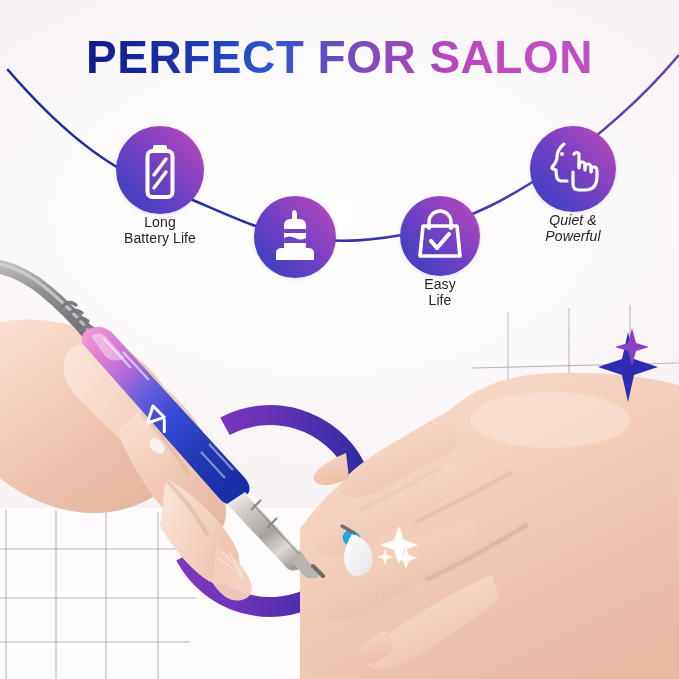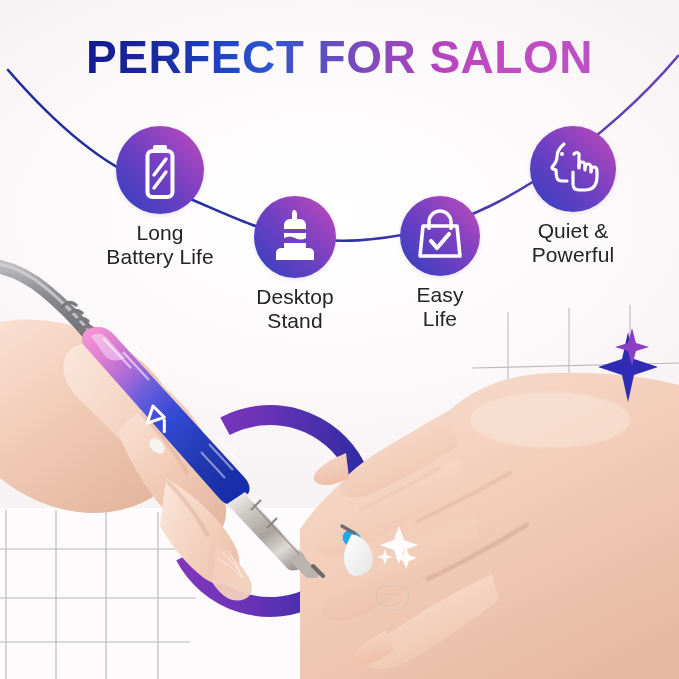--- a/index.html
+++ b/index.html
@@ -57,33 +57,33 @@
   
   .feature { position:absolute; z-index:5; text-align:center; }
   .badge {
     border-radius:50%;
     display:flex; align-items:center; justify-content:center;
     margin:0 auto;
     box-shadow:0 1px 4px rgba(60,30,110,0.13);
   }
   .badge svg { display:block; }
   .feature .flabel {
-    margin-top:7px;
+    margin-top:1px;
     color:#242426;
-    font-size:21px;
+    font-size:14px;
     font-weight:400;
     line-height:1.13;
     letter-spacing:0.1px;
     white-space:pre-line;
   }
 
   #f-battery  { left:60px;  top:126px; width:200px; }
   #f-stand    { left:205px; top:196px; width:180px; }
   #f-carry    { left:360px; top:196px; width:160px; }
-  #f-quiet    { left:478px; top:126px; width:190px; }
+  #f-quiet    { left:478px; top:126px; width:190px;font-style:italic; }
 
   
   .photo { position:absolute; z-index:4; }
 
   .ring-svg { position:absolute; left:155px; top:396px; width:230px; height:230px; z-index:2; }
 
   
   .spark { position:absolute; z-index:7; pointer-events:none; }
 
   .cord, .pen, .hand { position:absolute; }
@@ -167,22 +167,20 @@
           </linearGradient>
         </defs>
         <circle cx="41" cy="41" r="41" fill="url(#g2)"></circle>
         <path d="M40 14 q3 0 3 5 v5 h-5 v-5 q0 -5 2 -5 z" fill="#fff"></path>
         <rect x="30" y="23" width="22" height="33" rx="6" fill="#fff"></rect>
         <rect x="30" y="33" width="22" height="4" rx="1" fill="#7240c2"></rect>
         <path d="M30 42 q6 -3 11 0 q6 3 11 0 v5 h-22 z" fill="#7240c2"></path>
         <path d="M22 57 q0 -5 6 -5 h26 q6 0 6 5 v7 h-38 z" fill="#fff"></path>
       </svg>
     </div>
-    <div class="flabel">Desktop
-Stand</div>
   </div>
 
   <div class="feature" id="f-carry">
     <div class="badge" style="width:80px;height:80px;">
       <svg width="80" height="80" viewBox="0 0 80 80">
         <defs>
           <linearGradient id="g3" x1="0.08" y1="0.95" x2="0.95" y2="0.08">
             <stop offset="0%" stop-color="#3a3fc2"></stop>
             <stop offset="50%" stop-color="#7240c2"></stop>
             <stop offset="100%" stop-color="#b849bd"></stop>

